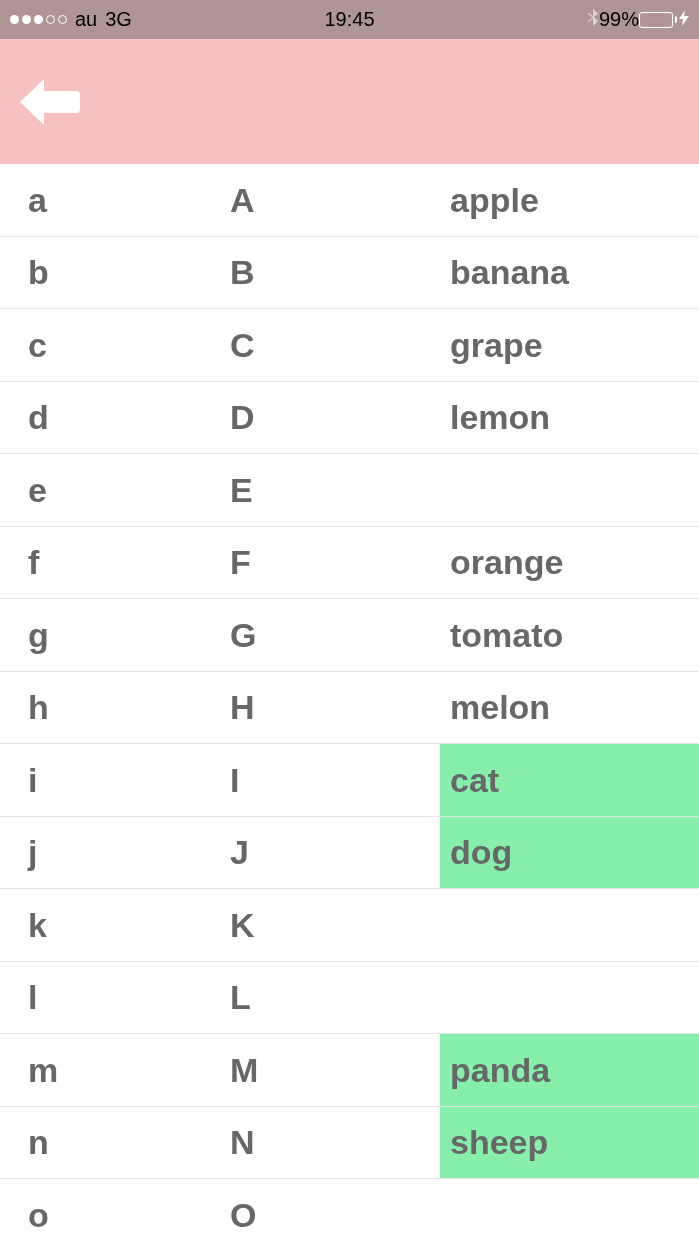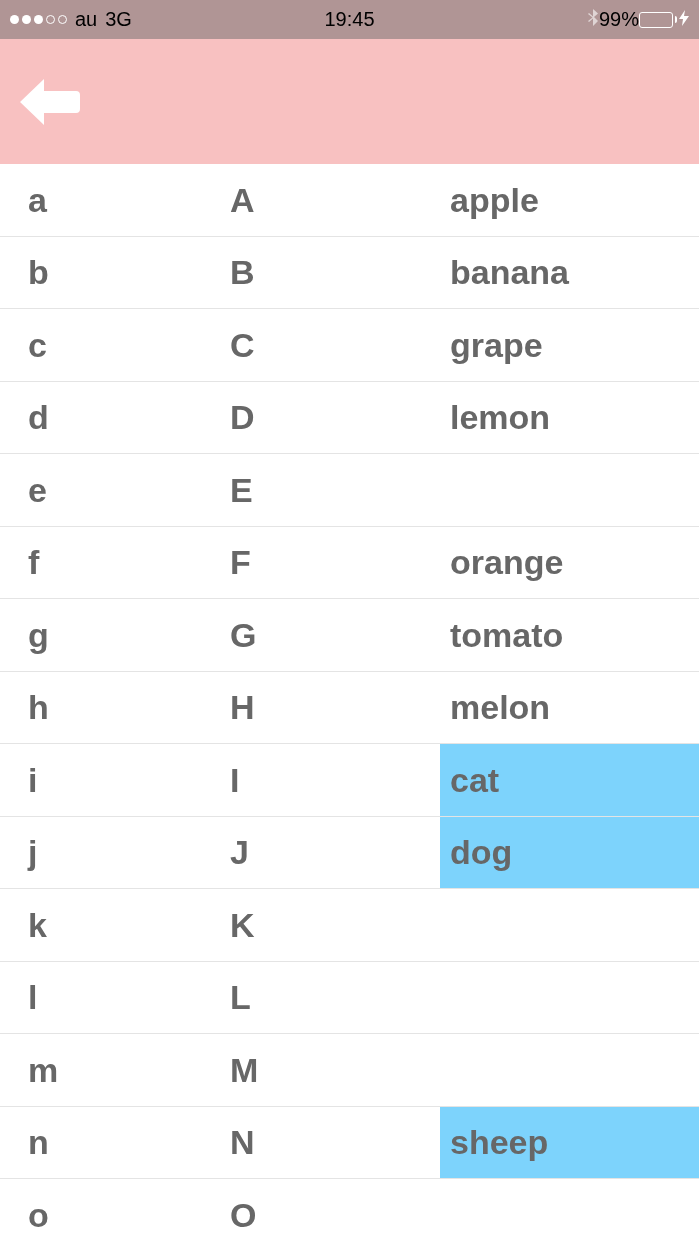--- a/index.html
+++ b/index.html
@@ -58,21 +58,21 @@
     }
     .cell {
       font-size: 34px;
       font-weight: 700;
       color: #676767;
       line-height: 1;
     }
     .cell-a { width: 230px; padding-left: 28px; }
     .cell-b { width: 210px; }
     .cell-c { flex: 1; padding-left: 10px; }
-    .cell-c.highlight { background: #7dd3fc; height: 100%; display: flex; align-items: center; }
+    .cell-c.highlight { background: #86efac; height: 100%; display: flex; align-items: center; }
   </style>
 </head>
 <body>
 
 <div class="status-bar">
   <div class="status-left">
     <span class="signal-dots">
       <span class="dot filled"></span>
         <span class="dot filled"></span>
         <span class="dot filled"></span>
@@ -164,20 +164,21 @@
       <div class="cell cell-a">k</div>
       <div class="cell cell-b">K</div>
     </div>
     <div class="row">
       <div class="cell cell-a">l</div>
       <div class="cell cell-b">L</div>
     </div>
     <div class="row">
       <div class="cell cell-a">m</div>
       <div class="cell cell-b">M</div>
+      <div class="cell cell-c highlight">panda</div>
     </div>
     <div class="row">
       <div class="cell cell-a">n</div>
       <div class="cell cell-b">N</div>
       <div class="cell cell-c highlight">sheep</div>
     </div>
     <div class="row">
       <div class="cell cell-a">o</div>
       <div class="cell cell-b">O</div>
     </div>

